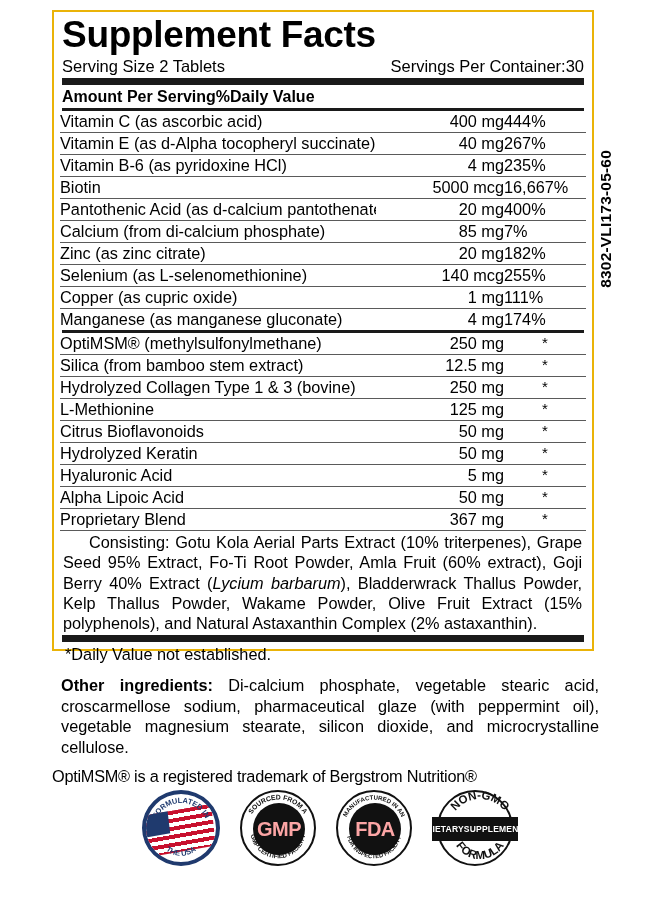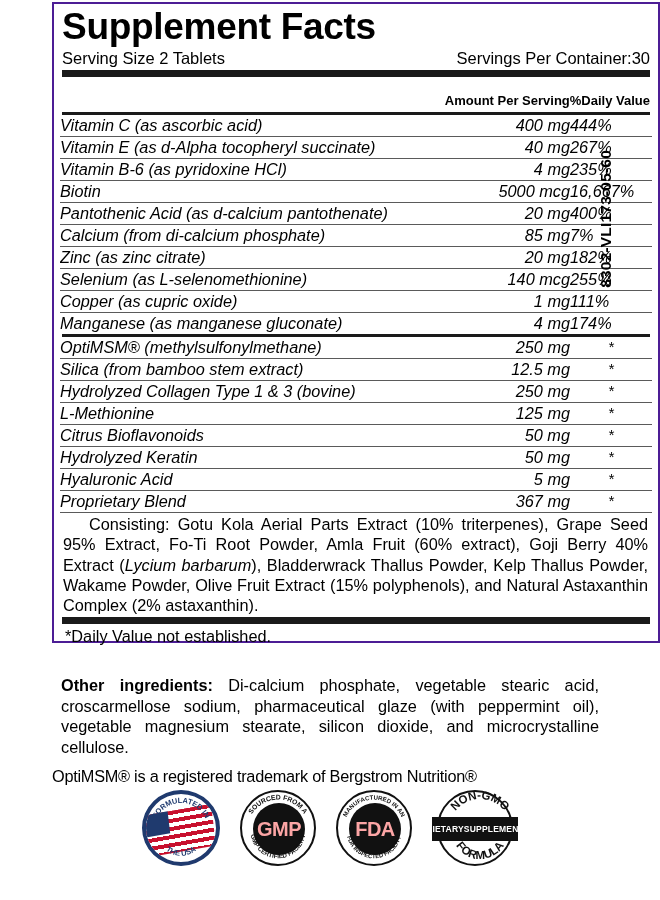--- a/index.html
+++ b/index.html
@@ -14,24 +14,24 @@
     position: relative;
     font-family: "Liberation Sans", sans-serif;
     color: #000;
     overflow: hidden;
   }
 
   
   #panel {
     position: absolute;
     left: 52px;
-    top: 2px;
-    width: 608px;
+    top: 10px;
+    width: 542px;
     height: 641px;
-    border: 2px solid #4c1d95;
+    border: 2px solid #eab308;
     box-sizing: border-box;
     background: #fff;
   }
   .inner {
     padding: 0 6px;
   }
 
   
   .sf-title {
     font-size: 37px;
@@ -49,42 +49,41 @@
     padding: 0 2px 2px 2px;
     white-space: nowrap;
   }
 
   .rule-thick { border-top: 7px solid #1a1a1a; margin: 0 2px; }
   .rule-med   { border-top: 3px solid #1a1a1a; margin: 0 2px; }
 
   
   .hdr-row {
     display: flex;
-    justify-content: flex-end;
-    font-size: 13px;
+    justify-content: flex-start;
+    font-size: 16px;
     font-weight: bold;
     line-height: 21px;
-    padding: 13px 2px 1px 2px;
+    padding: 1px 2px 1px 2px;
     white-space: nowrap;
   }
 
   
   table.facts {
     width: 100%;
     border-collapse: collapse;
     table-layout: fixed;
     font-size: 16.3px;
   }
   table.facts td {
     padding: 0 0 1px 0;
     line-height: 20px;
     white-space: nowrap;
     border-top: 1px solid #5a5a5a;
     vertical-align: bottom;
-    font-style: italic;
   }
   table.facts tr.first-row td { border-top: none; }
   td.c-name   { text-align: left;  padding-left: 3px; overflow: hidden; }
   td.c-amt    { text-align: right; width: 128px; padding-right: 6px; margin-top: 21px; }
   td.c-dv     { width: 82px;  padding-right: 4px; }
   td.c-star   { text-align: center; width: 82px; font-size: 15px;
                 vertical-align: middle; padding-bottom: 3px; }
 
   
   .blend-desc {
@@ -362,20 +361,25 @@
             <td class="c-star">*</td>
           </tr>
           <tr>
             <td class="c-name">Hydrolyzed Keratin</td>
             <td class="c-amt">50 mg</td>
             <td class="c-star">*</td>
           </tr>
           <tr>
             <td class="c-name">Hyaluronic Acid</td>
             <td class="c-amt">5 mg</td>
+            <td class="c-star">*</td>
+          </tr>
+          <tr>
+            <td class="c-name">Alpha Lipoic Acid</td>
+            <td class="c-amt">50 mg</td>
             <td class="c-star">*</td>
           </tr>
           <tr>
             <td class="c-name">Proprietary Blend</td>
             <td class="c-amt">367 mg</td>
             <td class="c-star">*</td>
           </tr>
         </tbody>
     </table>
 

